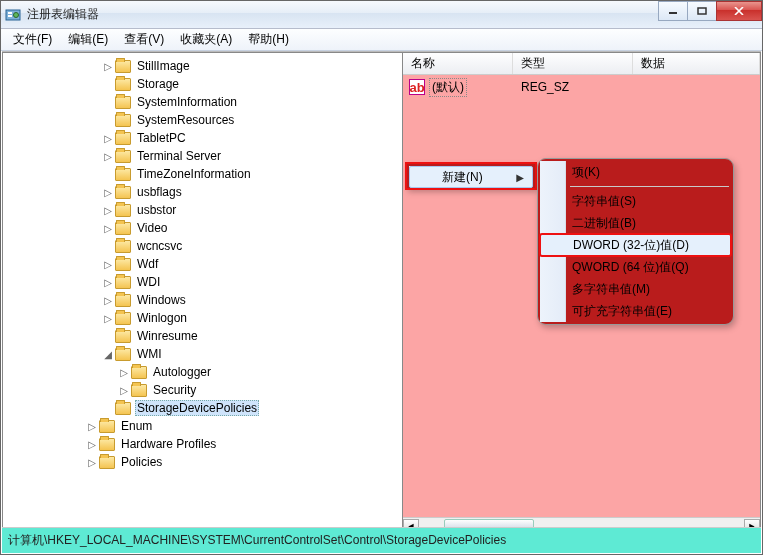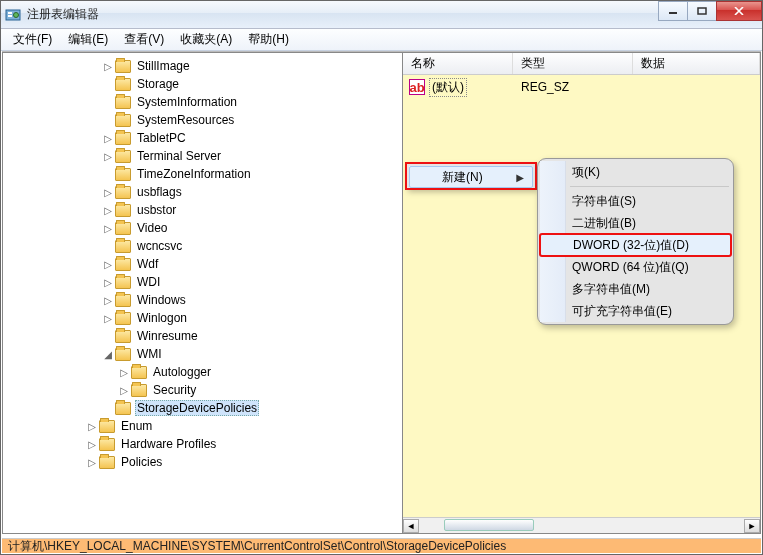--- a/index.html
+++ b/index.html
@@ -68,21 +68,21 @@
     background: #fff;
   }
   .tree-scroll {
     position: absolute; inset: 0; overflow: hidden;
   }
   .list-pane {
     flex: 1;
     border: 1px solid #888;
     overflow: hidden;
     position: relative;
-    background: #fef9c3;
+    background: #fca5a5;
   }
   .columns-hdr {
     height: 22px;
     background: linear-gradient(to bottom,#fefeff,#eceef2);
     border-bottom: 1px solid #ccc;
     display: flex;
     align-items: center;
   }
   .columns-hdr div {
     padding: 0 8px;
@@ -127,29 +127,29 @@
     position:relative;
     margin-right: 4px;
   }
   .folder::before{
     content:""; position:absolute; left:0;top:-3px;width:7px;height:3px;
     background:#f4c451;border:1px solid #c89b2e;border-bottom:none;border-radius:1px 1px 0 0;
   }
   .label { padding: 0 2px; }
   .label.sel { background:#cfe4fb; border:1px dotted #7aa; padding:0 1px;}
   .statusbar {
-    position:absolute; left:1px; right:1px; bottom:1px; height:15px;
-    background:#fdba74; border-top:1px solid #ccc;
+    position:absolute; left:1px; right:1px; bottom:1px; height:26px;
+    background:#5eead4; border-top:1px solid #ccc;
     padding:1px 6px; font-size:12px; color:#222;
     display:flex; align-items:center;
   }
   
   .ctx {
     position:absolute;
-    background:#e5e5e5;
+    background:#b91c1c;
     border:1px solid #999;
     box-shadow:2px 3px 6px rgba(0,0,0,.25);
     padding:2px;
   }
   .ctx .gutter{
     position:absolute;left:2px;top:2px;bottom:2px;width:26px;
     background:linear-gradient(to right,#edf3fb,#e4ecf8);
     border-right:1px solid #d8dee9;
   }
   .ctx-item{

